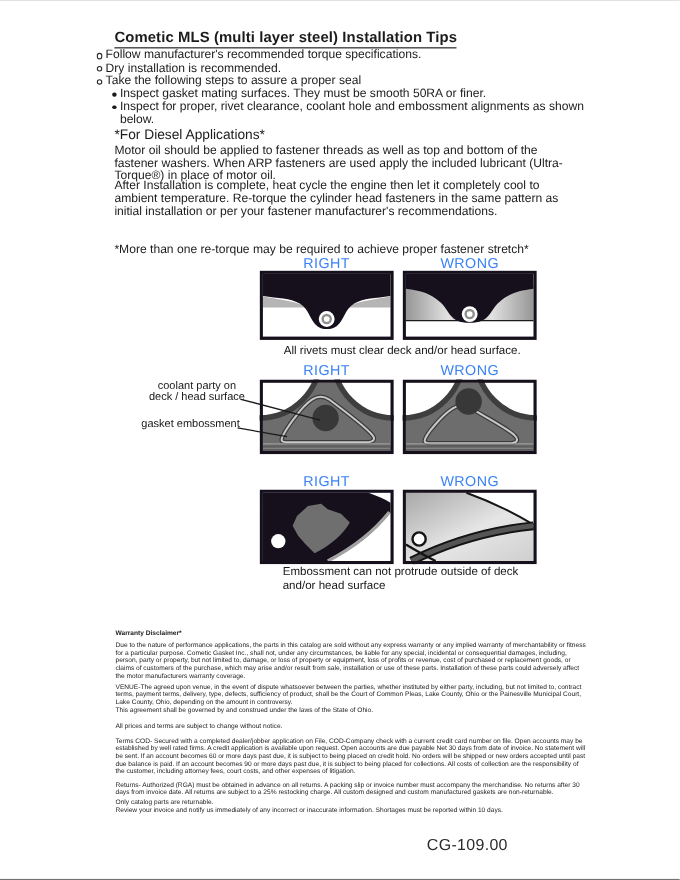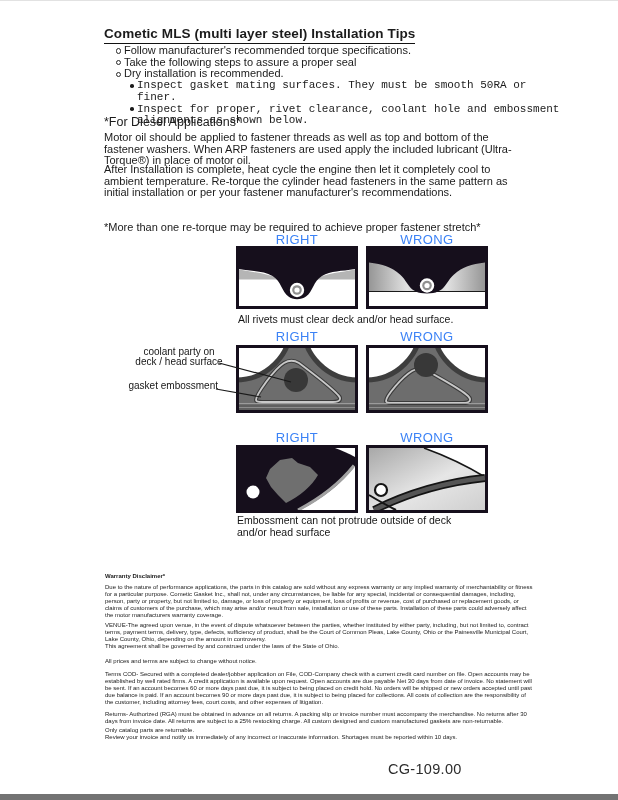--- a/index.html
+++ b/index.html
@@ -1,53 +1,53 @@
 <!DOCTYPE html>
 <html><head>
 <meta charset="utf-8">
 <style>
   * { margin:0; padding:0; box-sizing:border-box; }
   html,body { background:#fff; }
   .page {
     position:relative; width:618px; height:800px; margin:0 auto;
     background:#ffffff; overflow:hidden;
     font-family:"Liberation Sans", sans-serif; color:#1b1b1b;
-    border-top:1px solid #e2e2e2; border-bottom:6px solid #737373;
+    border-top:1px solid #e2e2e2; border-bottom:1px solid #737373;
   }
   .abs { position:absolute; }
 
   .title {
     left:104px; top:25px; font-size:13.5px; font-weight:bold;
     border-bottom:1.5px solid #111; padding-bottom:2px; letter-spacing:0.1px;
   }
 
-  .bullets { left:88px; top:44px; width:452px; font-size:11px; line-height:11.7px;margin-left:28px; }
+  .bullets { left:88px; top:44px; width:452px; font-size:11px; line-height:11.7px; }
   .b-item { position:relative; padding-left:8px; }
   .b-item::before{
     content:""; position:absolute; left:0; top:3.2px; width:3.4px; height:3.4px;
     border:1px solid #2a2a2a; border-radius:50%;
   }
-  .sb-item { position:relative; margin-left:13px; padding-left:8px;font-family:Liberation Mono, monospace; }
+  .sb-item { position:relative; margin-left:13px; padding-left:8px; }
   .sb-item::before{
     content:""; position:absolute; left:1px; top:3.8px; width:3.6px; height:3.6px;
     background:#1b1b1b; border-radius:50%;
   }
 
   .h-diesel { left:104px; top:114px; font-size:12.5px; font-weight:normal; }
   .para { left:104px; width:422px; font-size:11px; line-height:11.7px; }
   .p1 { top:131px; } .p2 { top:163px; } .p-note { top:221px; }
 
   .fig-label { width:122px; text-align:center; font-size:13px; letter-spacing:0.4px; color:#3b82f6; }
   .col-l { left:236px; } .col-r { left:366px; }
   .row1-label { top:231px; } .row2-label { top:328px; } .row3-label { top:429px; }
   .fig-box { width:122px; }
   .row1-box { top:245px; height:63px; } .row2-box { top:344px; height:68px; } .row3-box { top:444px; height:68px; }
   .fig-box svg { display:block; width:100%; height:100%; }
 
-  .caption { font-size:10.5px; line-height:11.5px; color:#161616; }
+  .caption { font-size:10.5px; line-height:11.5px; color:#161616;margin-left:20px; }
   .cap1 { left:238px; top:313px; } .cap2 { left:238px; top:415px; } .cap3 { left:237px; top:514px; }
 
   .ann { font-size:10px; line-height:9.8px; color:#161616; }
   .ann-coolant { left:131px; top:346px; width:96px; text-align:center; }
   .ann-emboss  { left:118px; top:380px; width:100px; text-align:right; }
   .leader-overlay { left:210px; top:350px; width:90px; height:50px; z-index:3; }
 
   .disc { left:105px; width:430px; font-size:6px; line-height:7px; color:#222; }
   .disc-h { top:572px; font-weight:bold; }
   .dp1 { top:583px; } .dp2 { top:621px; } .dp3 { top:657px; }
@@ -57,22 +57,22 @@
 </style>
 </head>
 <body>
 
 <div class="page">
 
   <div class="abs title">Cometic MLS (multi layer steel) Installation Tips</div>
 
   <div class="abs bullets">
     <div class="b-item">Follow manufacturer's recommended torque specifications.</div>
+    <div class="b-item">Dry installation is recommended.</div>
     <div class="b-item">Take the following steps to assure a proper seal</div>
-    <div class="b-item">Dry installation is recommended.</div>
     <div class="sb-item">Inspect gasket mating surfaces.  They must be smooth 50RA or finer.</div>
     <div class="sb-item">Inspect for proper, rivet clearance, coolant hole and embossment alignments as shown below.</div>
   </div>
 
   <div class="abs h-diesel">*For Diesel Applications*</div>
   <div class="abs para p1">Motor oil should be applied to fastener threads as well as top and bottom of the fastener washers. When ARP fasteners are used apply the included lubricant (Ultra-Torque®) in place of motor oil.</div>
   <div class="abs para p2">After Installation is complete, heat cycle the engine then let it completely cool to ambient temperature. Re-torque the cylinder head fasteners in the same pattern as initial installation or per your fastener manufacturer's recommendations.</div>
   <div class="abs para p-note">*More than one re-torque may be required to achieve proper fastener stretch*</div>
 
   <div class="abs fig-label col-l row1-label">RIGHT</div>

